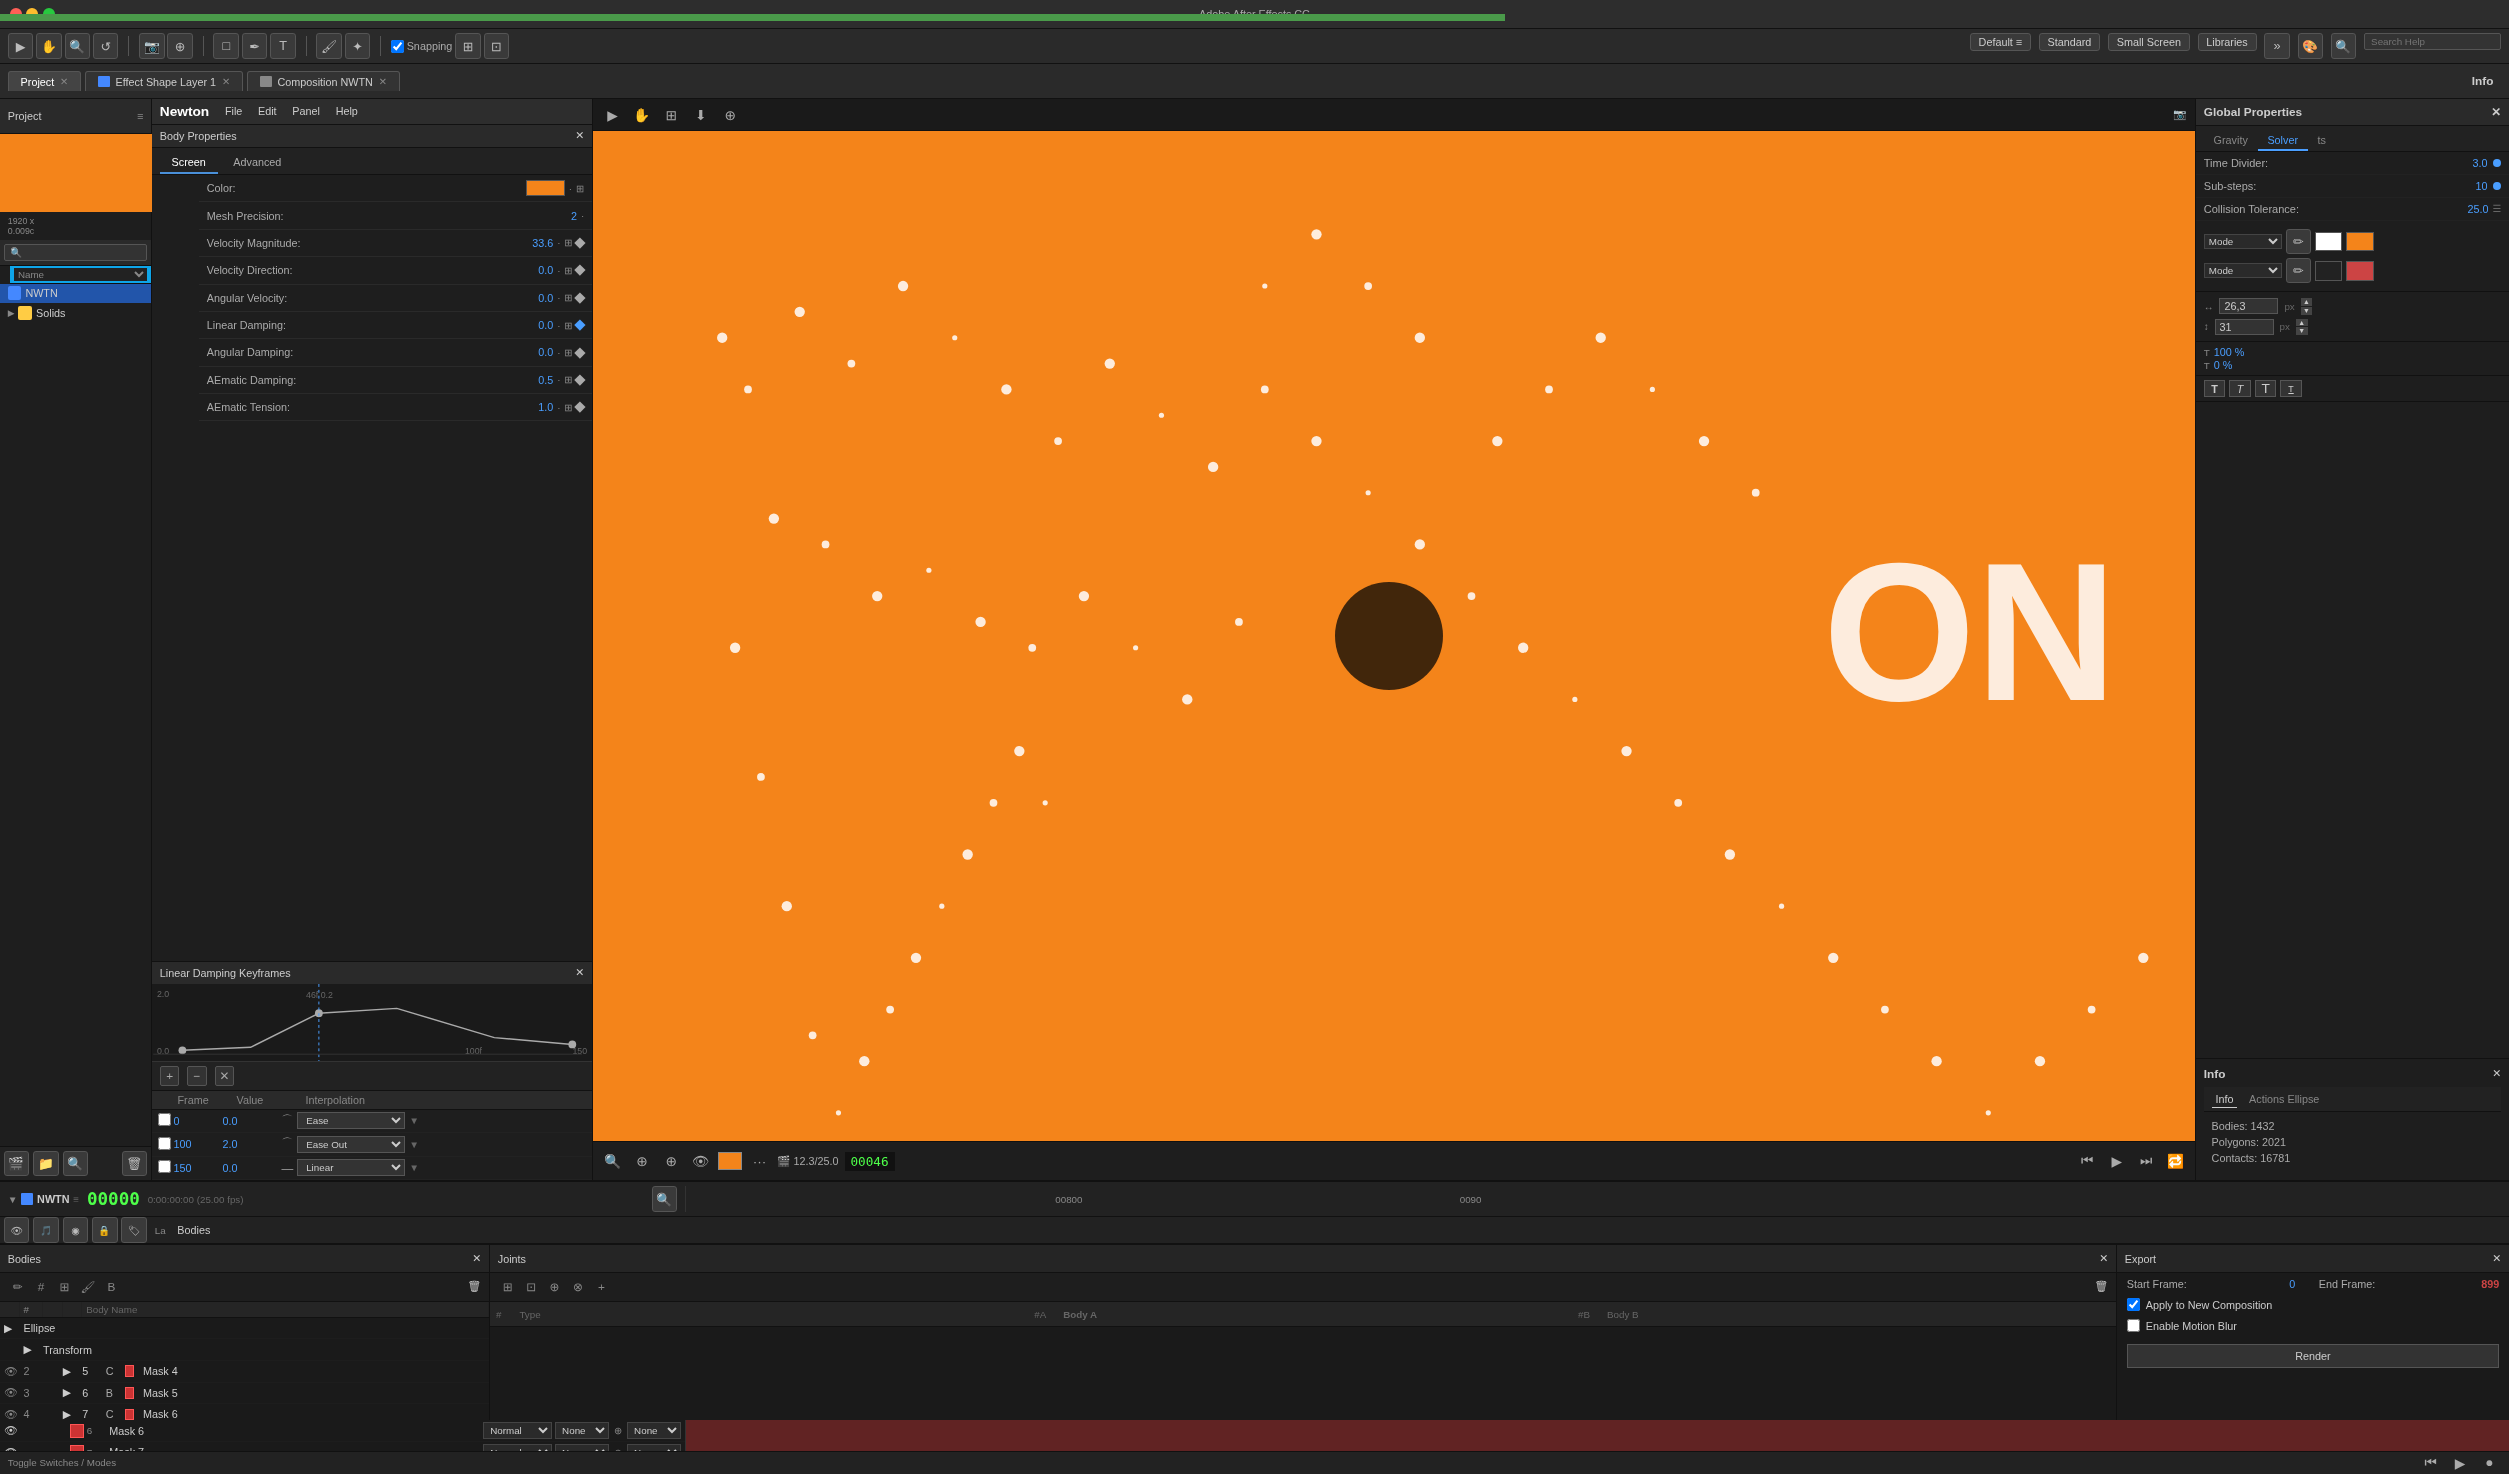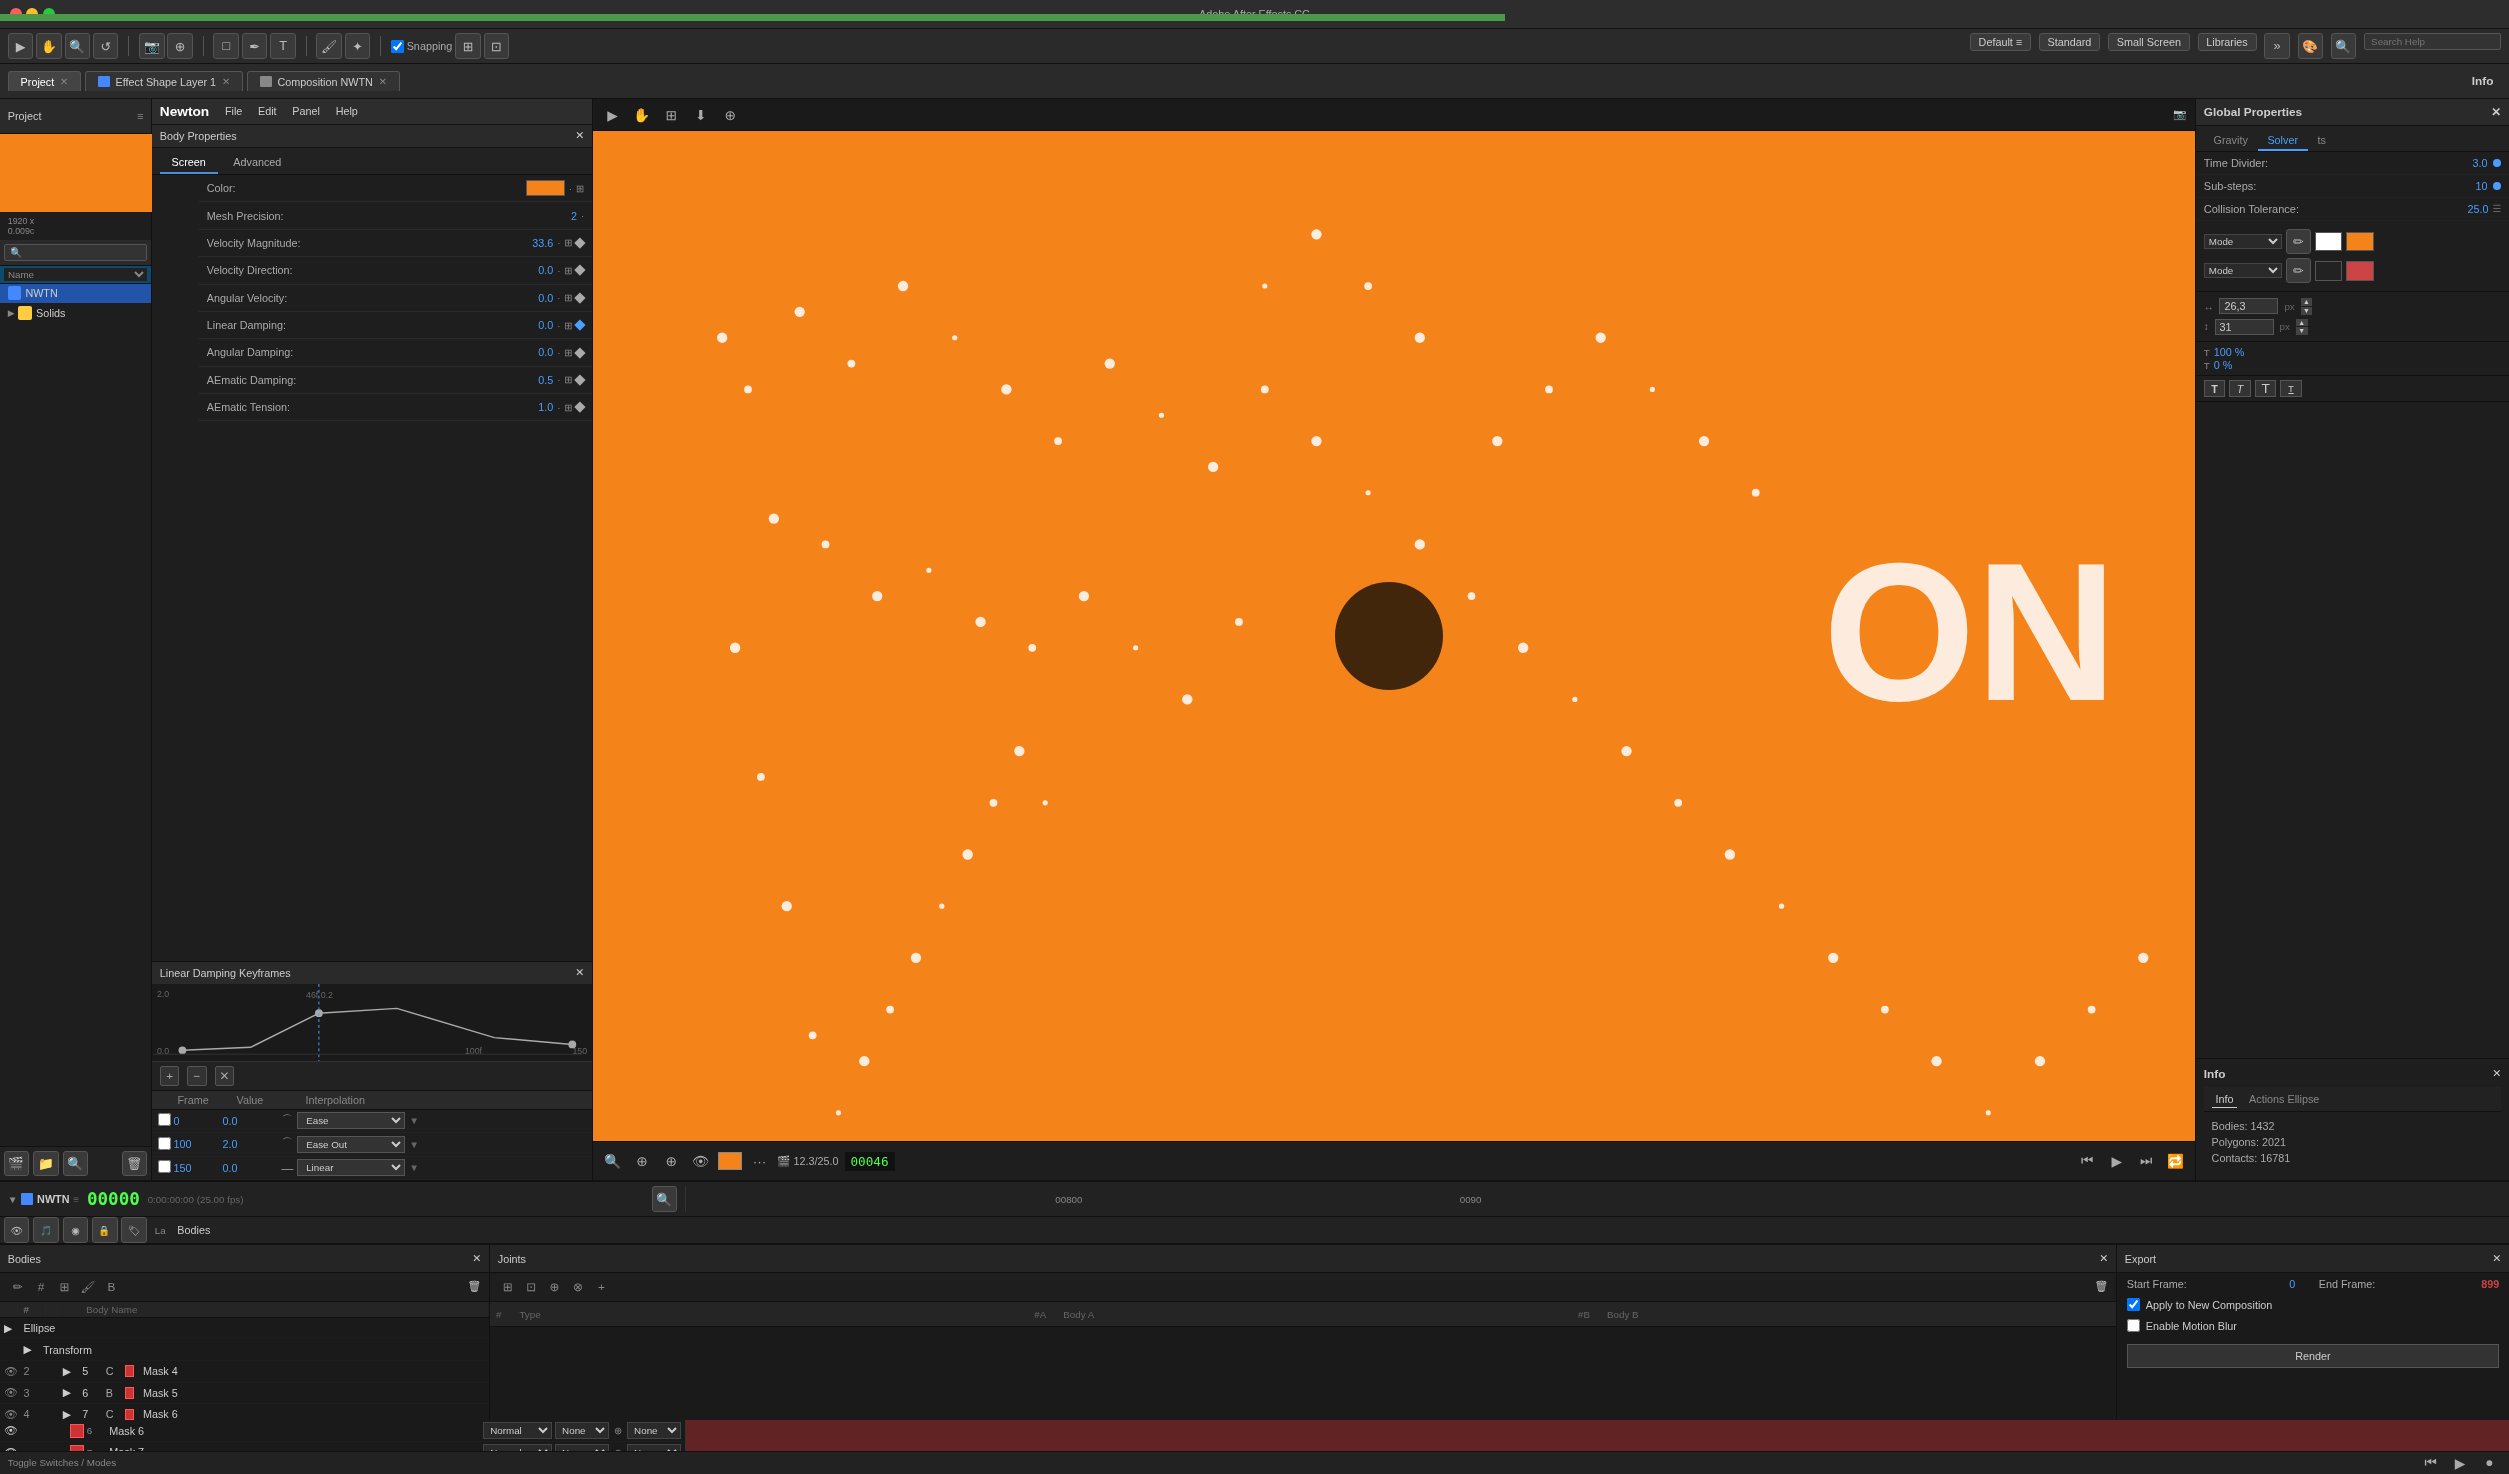--- a/index.html
+++ b/index.html
@@ -781,21 +781,21 @@
         <div>1920 x</div>
         <div>0.009c</div>
       </div>
 
       <div class="search-bar">
         <input type="text" class="search-input" placeholder="🔍" style="">
       </div>
 
       <div class="project-tree">
 
-        <div style="display:flex; padding:2px 3.9px; background:#0c4a6e; border-bottom:1px solid #111;">
+        <div style="display:flex; padding:2px 3.9px; background:#0ea5e9; border-bottom:1px solid #111;margin-left:10px;">
           <select style="background:#222; border:none; color:#888; font-size:9.8px; flex:1;">
             <option>Name</option>
           </select>
         </div>
         <div class="tree-item selected">
           <div class="icon-box" style="background:#4488ff;"></div>
           <span>NWTN</span>
         </div>
         <div class="tree-item">
           <span class="tree-arrow">▶</span>
@@ -1359,21 +1359,21 @@
           <div class="bp-tool-icon">⊡</div>
           <div class="bp-tool-icon">⊕</div>
           <div class="bp-tool-icon">⊗</div>
           <div class="bp-tool-icon">+</div>
           <div style="margin-left:auto;">🗑</div>
         </div>
         <div class="joints-col-header">
           <div class="jt-col" style="width:23.5px;">#</div>
           <div class="jt-col" style="flex:1;">Type</div>
           <div class="jt-col" style="width:29px;">#A</div>
-          <div class="jt-col" style="flex:1;">Body A</div>
+          <div class="jt-col" style="flex:1;font-weight:bold;">Body A</div>
           <div class="jt-col" style="width:29px;">#B</div>
           <div class="jt-col" style="flex:1;">Body B</div>
         </div>
         <div style="flex:1;">
           
         </div>
       </div>
 
       <div class="export-panel">
         <div class="bp-header">

